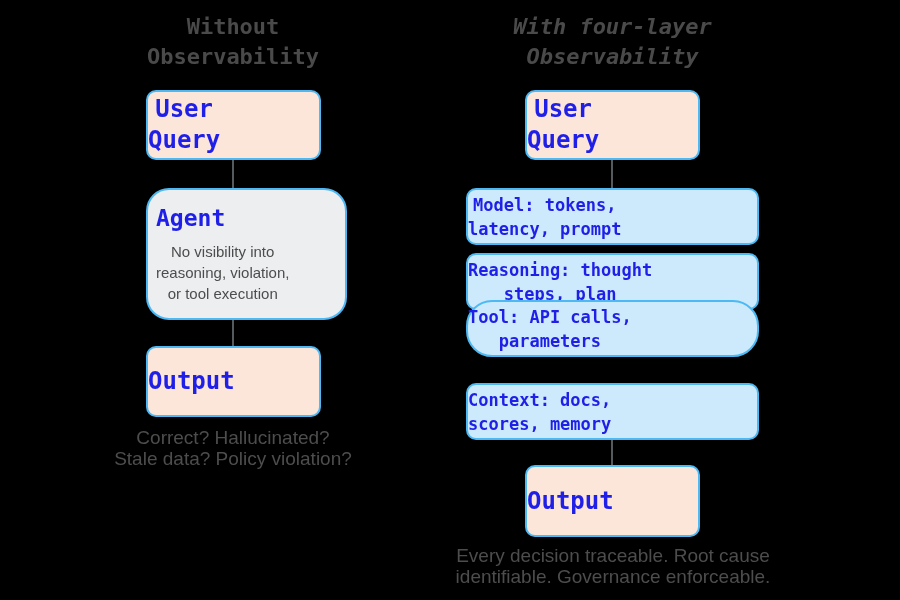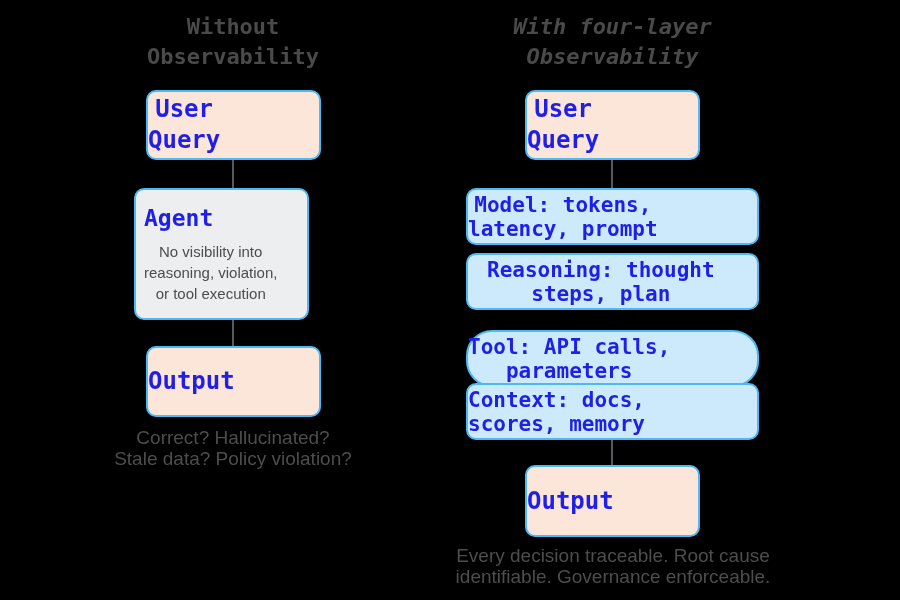--- a/index.html
+++ b/index.html
@@ -60,40 +60,40 @@
   }
 
   .fill-peach { background: #fce5d9; }
   .fill-blue  { background: #cceafb; }
   .fill-gray  { background: #eceef0; }
 
   
   #l-user-query { left: 146px; top: 90px;  width: 175px; height: 70px; }
   #l-user-query .mono { font-size: 24px; line-height: 31px; }
 
-  #l-agent { left: 134px; top: 188px; width: 175px; height: 132px; padding: 8px 8px 10px; }
+  #l-agent { left: 146px; top: 188px; width: 201px; height: 132px; padding: 8px 8px 10px; border-radius: 23px; }
   #l-agent .mono { font-size: 23px; line-height: 30px; margin-bottom: 8px; }
   #l-agent .sub  { font-size: 15px; line-height: 21px; }
 
   #l-output { left: 146px; top: 346px; width: 175px; height: 71px; }
   #l-output .mono { font-size: 24px; line-height: 31px; }
 
   
   #r-user-query { left: 525px; top: 90px; width: 175px; height: 70px; }
   #r-user-query .mono { font-size: 24px; line-height: 31px; }
 
   .layer-box {
     left: 466px;
     width: 293px;
     height: 57px;
   }
-  .layer-box .mono { font-size: 21px; line-height: 24px; }
+  .layer-box .mono { font-size: 17px; line-height: 24px; }
   #r-layer-0 { top: 188px; }
-  #r-layer-1 { top: 253px; padding-left: 19px; }
-  #r-layer-2 { top: 330px; border-radius: 26px; }
+  #r-layer-1 { top: 253px; }
+  #r-layer-2 { top: 300px; border-radius: 26px; }
   #r-layer-3 { top: 383px; }
 
   #r-output { left: 525px; top: 465px; width: 175px; height: 72px; }
   #r-output .mono { font-size: 24px; line-height: 31px; }
 
   
   .connector {
     position: absolute;
     width: 2px;
     background: #555a5f;

